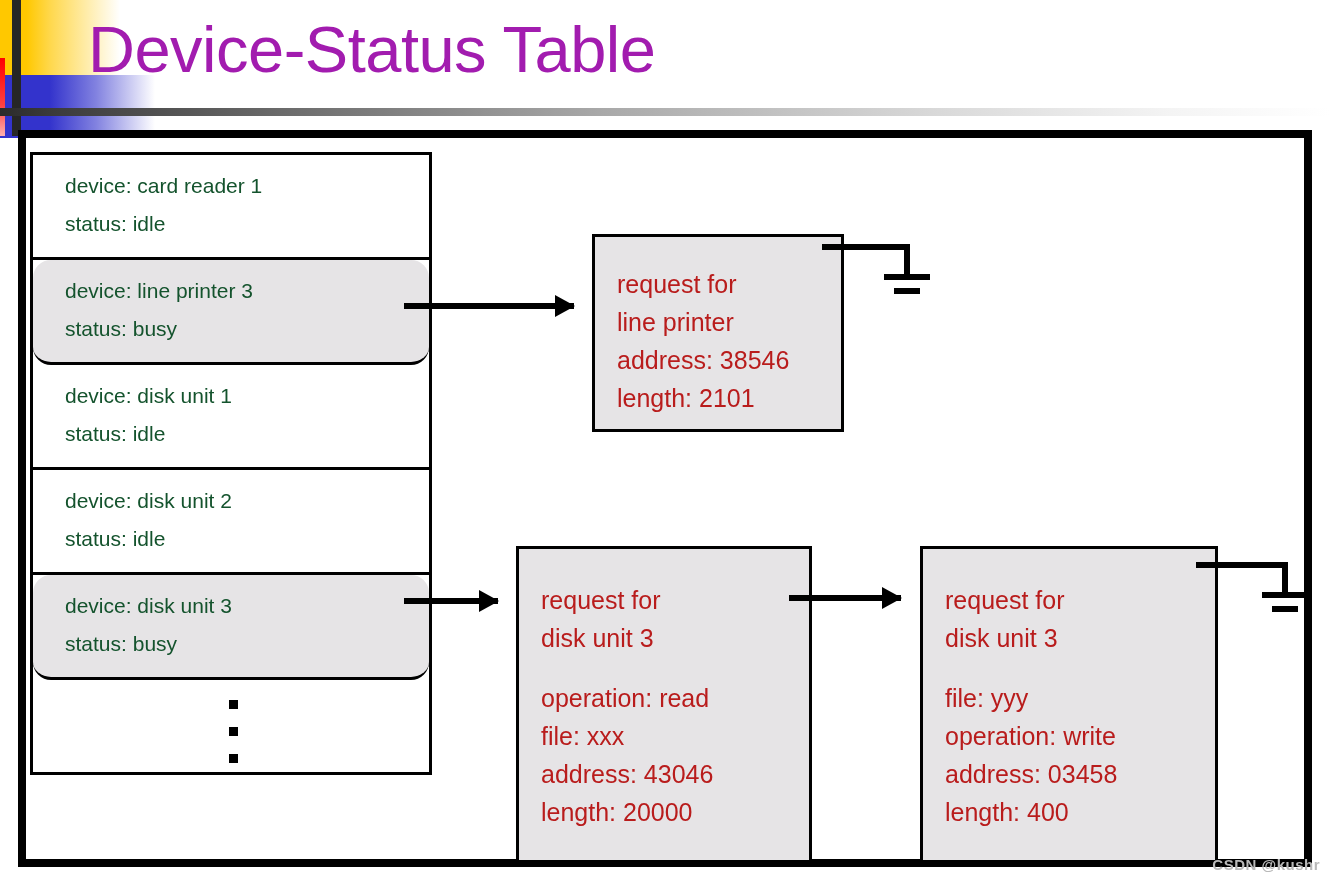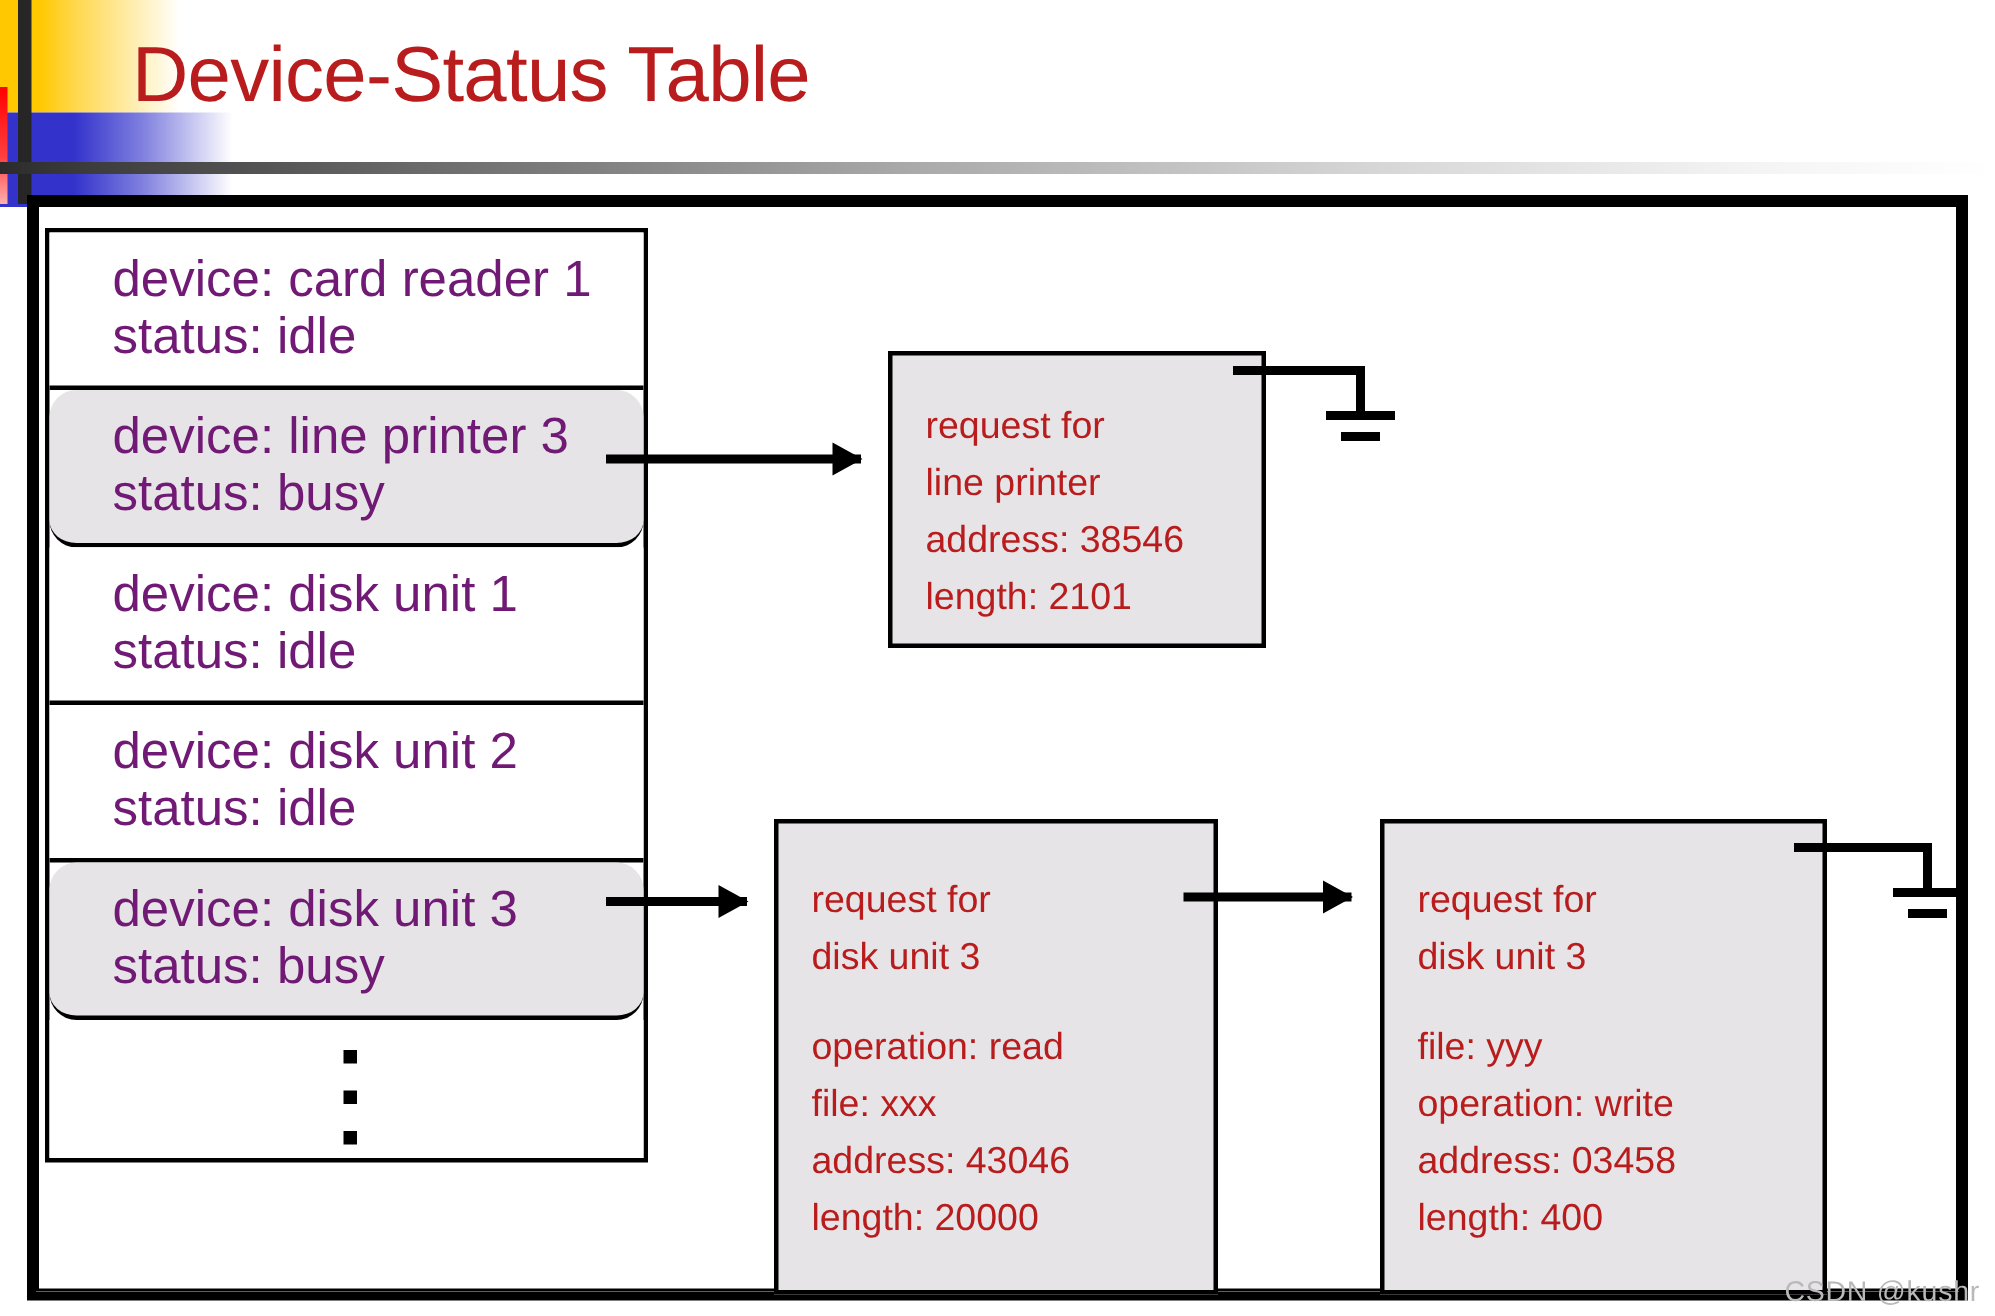--- a/index.html
+++ b/index.html
@@ -49,24 +49,24 @@
     left: 0; top: 108px;
     width: 1330px; height: 8px;
     background: linear-gradient(to right, #2b2b2b 0%, #3b3b3b 4%, #6d6d6d 22%, #a8a8a8 45%, #d8d8d8 70%, #f4f4f4 88%, #ffffff 100%);
   }
 
   
   .title {
     position: absolute;
     left: 88px; top: 2px;
     width: 1150px;
-    font-size: 52px;
+    font-size: 65px;
     line-height: 96px;
     font-weight: 400;
-    color: #b91c1c;
+    color: #a21caf;
     letter-spacing: -0.5px;
     white-space: nowrap;
   }
 
   
   .frame-outer {
     position: absolute;
     left: 18px; top: 130px;
     width: 1294px; height: 737px;
     border: 6px solid #000000;
@@ -90,25 +90,24 @@
     z-index: 4;
   }
   .dev-row {
     border-bottom: 3px solid #000000;
     padding: 12px 0 14px 32px;
     background: #ffffff;
   }
   .dev-row:last-child { border-bottom: none; }
   .dev-row.busy { background: #e6e4e6; border-radius: 18px; }
   .dev-line {
-    font-size: 34px;
+    font-size: 21px;
     line-height: 38px;
-    color: #701a75;
+    color: #14532d;
     white-space: nowrap;
-    margin-left: 10px;
   }
   .dev-row.ellipsis-row {
     padding: 0;
     height: 92px;
     position: relative;
   }
   .ellipsis {
     position: absolute;
     left: 196px; top: 20px;
     width: 12px;
@@ -187,25 +186,26 @@
   #gnd-d3b { left: 1196px; top: 562px; width: 120px; height: 52px; }
   #gnd-d3b .g-h  { width: 92px; }
   #gnd-d3b .g-v  { left: 86px; height: 32px; }
   #gnd-d3b .g-b1 { left: 66px; top: 30px; width: 48px; }
   #gnd-d3b .g-b2 { left: 76px; top: 44px; width: 26px; }
 
   
   .watermark {
     position: absolute;
     right: 10px; bottom: 4px;
-    font-size: 19px;
+    font-size: 15px;
     color: #b9b9b9;
     letter-spacing: 0.5px;
     z-index: 9;
     white-space: nowrap;
+    font-weight: bold;
   }
 </style>
 </head>
 <body>
 
 <div id="slide">
 
   <div class="deco-gold"></div>
   <div class="deco-blue"></div>
   <div class="deco-red"></div>

